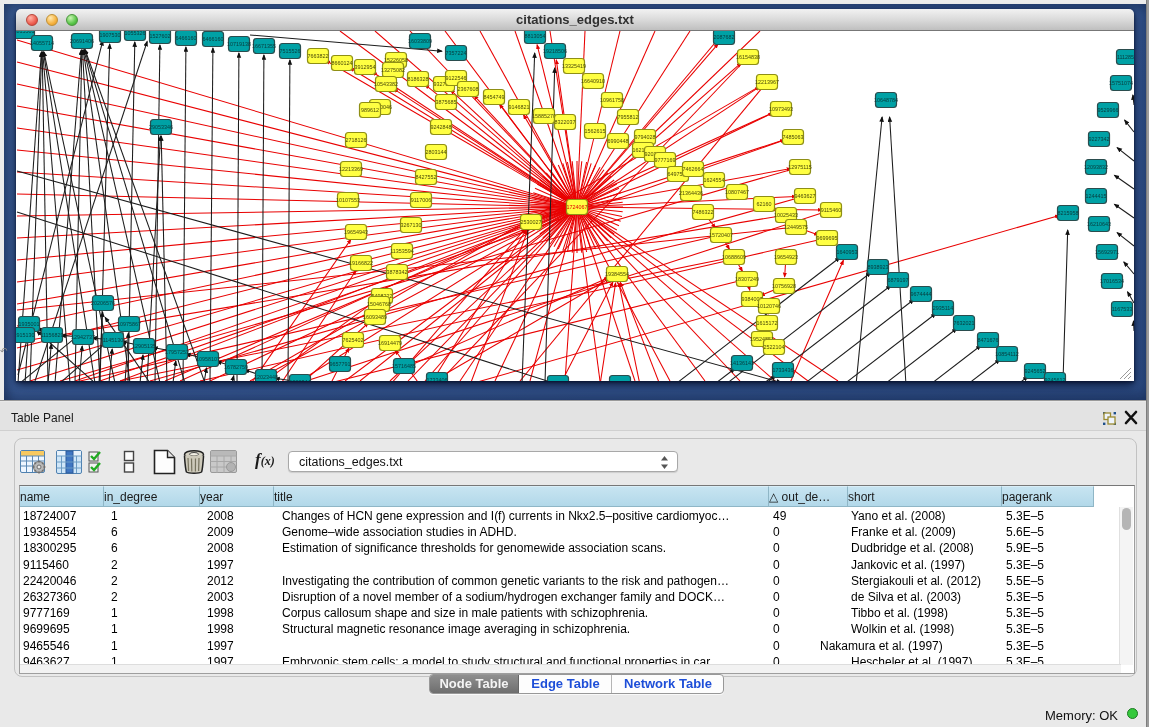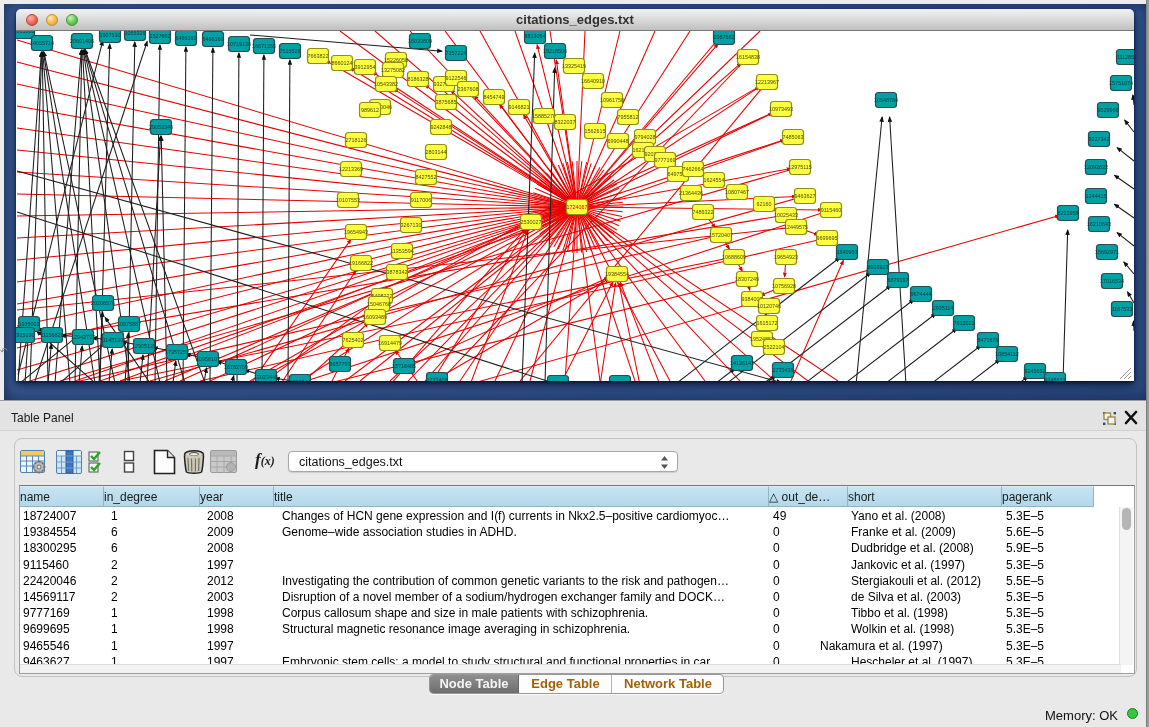--- a/index.html
+++ b/index.html
@@ -34,21 +34,21 @@
  border-right:1px solid #8fb6c6;border-bottom:1px solid #8fb6c6;border-top:1px solid #d9eef7;
  font-size:12px;color:#1a1a1a;text-align:left;line-height:20px}
 .row{position:absolute;left:0;width:1101px;height:17px}
 .cell{position:absolute;top:0;height:16px;font-size:12px;color:#000;line-height:16px;
  white-space:nowrap;overflow:hidden}
 #vsb{position:absolute;right:1px;top:21px;width:14px;height:158px;background:#f4f4f4;border-left:1px solid #e0e0e0}
 #vthumb{position:absolute;left:2px;top:1px;width:9px;height:22px;background:#b5b5b5;border-radius:5px}
 #hsb{position:absolute;left:0;bottom:0;width:1101px;height:9px;background:#f2f2f2;border-top:1px solid #ddd}
 #tabs{position:absolute;left:429px;top:674px;width:295px;height:20px;border:1px solid #989898;
  border-radius:4px;background:#fdfdfd;box-shadow:0 1px 0 rgba(255,255,255,.7)}
-.seg{position:absolute;top:0;height:18px;font-size:13px;font-weight:bold;text-align:center;line-height:18px;color:#a16207}
+.seg{position:absolute;top:0;height:18px;font-size:13px;font-weight:bold;text-align:center;line-height:18px;color:#1d4ed8}
 #seg1{left:0;width:89px;background:linear-gradient(#8f8f8f,#6e6e6e);color:#f4f4f4;border-radius:3px 0 0 3px;border-right:1px solid #666}
 #seg2{left:90px;width:92px;border-right:1px solid #b5b5b5}
 #seg3{left:183px;width:110px}
 #memory{position:absolute;right:31px;top:708px;font-size:13px;color:#111}
 #memdot{position:absolute;right:11px;top:708px;width:11px;height:11px;border-radius:50%;
  background:#35c93c;border:1px solid #1d7a22}
 </style></head><body>
 <div id="desktop">
     <div id="deskshadow"></div>
  <div id="win">
@@ -968,20 +968,21 @@
       <div class="cell" style="left:187px;width:65px">2009</div>
       <div class="cell" style="left:262px;width:485px">Genome–wide association studies in ADHD.</div>
       <div class="cell" style="left:753px;width:73px">0</div>
       <div class="cell" style="left:831px;width:149px">Franke et al. (2009)</div>
       <div class="cell" style="left:986px;width:86px">5.6E–5</div>
     </div>
     <div class="row" style="top:54px">
       <div class="cell" style="left:3px;width:79px">18300295</div>
       <div class="cell" style="left:91px;width:87px">6</div>
       <div class="cell" style="left:187px;width:65px">2008</div>
+      <div class="cell" style="left:262px;width:485px">Estimation of significance thresholds for genomewide association scans.</div>
       <div class="cell" style="left:753px;width:73px">0</div>
       <div class="cell" style="left:831px;width:149px">Dudbridge et al. (2008)</div>
       <div class="cell" style="left:986px;width:86px">5.9E–5</div>
     </div>
     <div class="row" style="top:71px">
       <div class="cell" style="left:3px;width:79px">9115460</div>
       <div class="cell" style="left:91px;width:87px">2</div>
       <div class="cell" style="left:187px;width:65px">1997</div>
       <div class="cell" style="left:753px;width:73px">0</div>
       <div class="cell" style="left:831px;width:149px">Jankovic et al. (1997)</div>
@@ -990,21 +991,21 @@
     <div class="row" style="top:87px">
       <div class="cell" style="left:3px;width:79px">22420046</div>
       <div class="cell" style="left:91px;width:87px">2</div>
       <div class="cell" style="left:187px;width:65px">2012</div>
       <div class="cell" style="left:262px;width:485px">Investigating the contribution of common genetic variants to the risk and pathogen…</div>
       <div class="cell" style="left:753px;width:73px">0</div>
       <div class="cell" style="left:831px;width:149px">Stergiakouli et al. (2012)</div>
       <div class="cell" style="left:986px;width:86px">5.5E–5</div>
     </div>
     <div class="row" style="top:103px">
-      <div class="cell" style="left:3px;width:79px">14569117</div>
+      <div class="cell" style="left:3px;width:79px">26327360</div>
       <div class="cell" style="left:91px;width:87px">2</div>
       <div class="cell" style="left:187px;width:65px">2003</div>
       <div class="cell" style="left:262px;width:485px">Disruption of a novel member of a sodium/hydrogen exchanger family and DOCK…</div>
       <div class="cell" style="left:753px;width:73px">0</div>
       <div class="cell" style="left:831px;width:149px">de Silva et al. (2003)</div>
       <div class="cell" style="left:986px;width:86px">5.3E–5</div>
     </div>
     <div class="row" style="top:119px">
       <div class="cell" style="left:3px;width:79px">9777169</div>
       <div class="cell" style="left:91px;width:87px">1</div>

